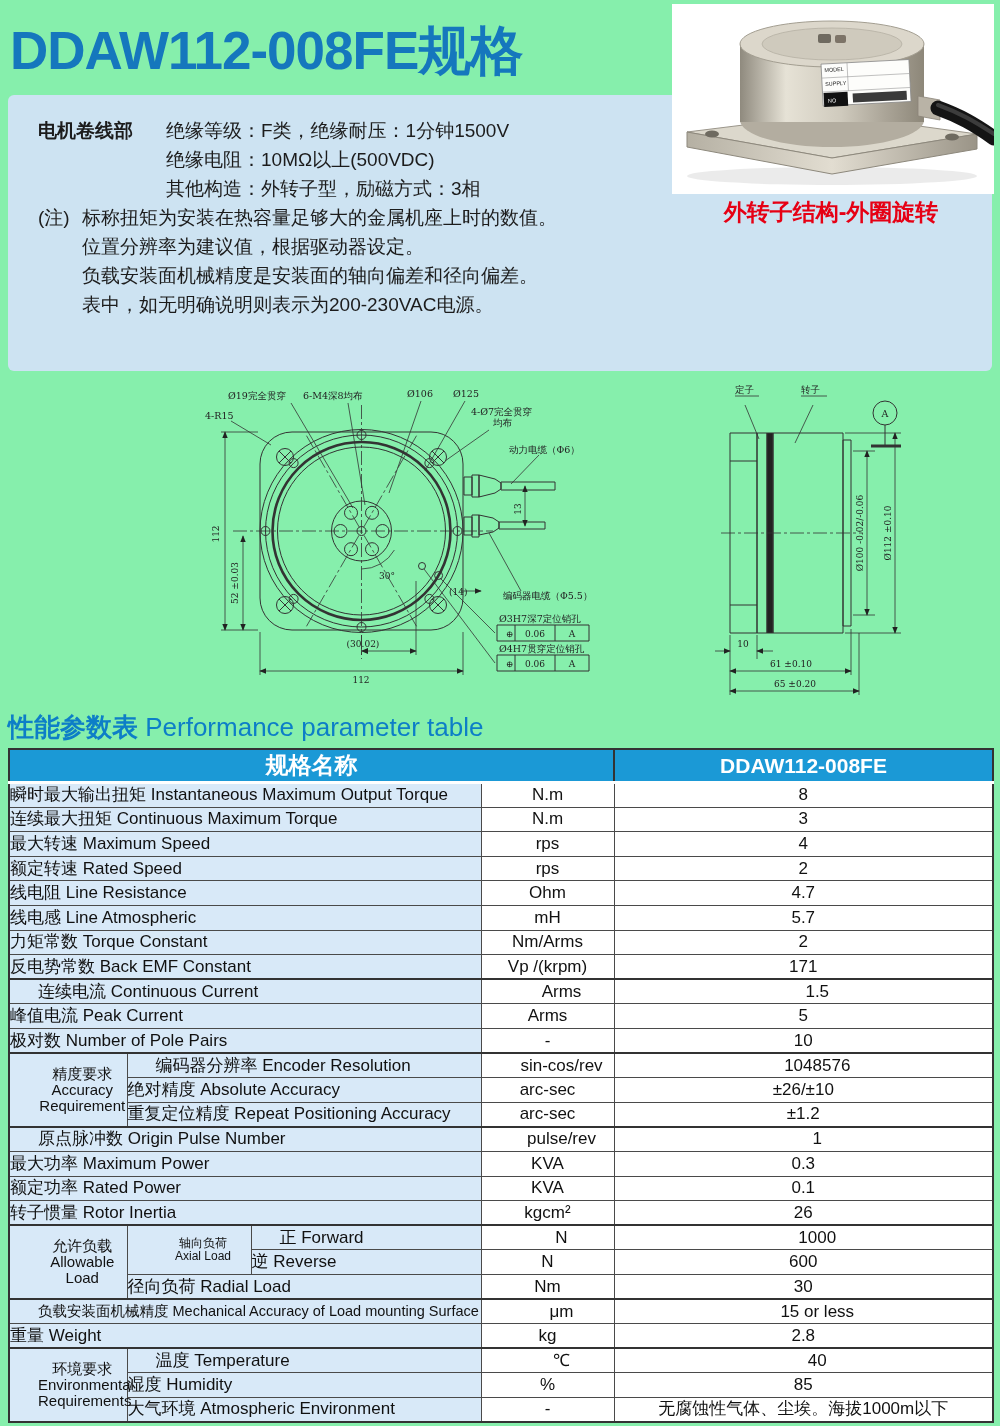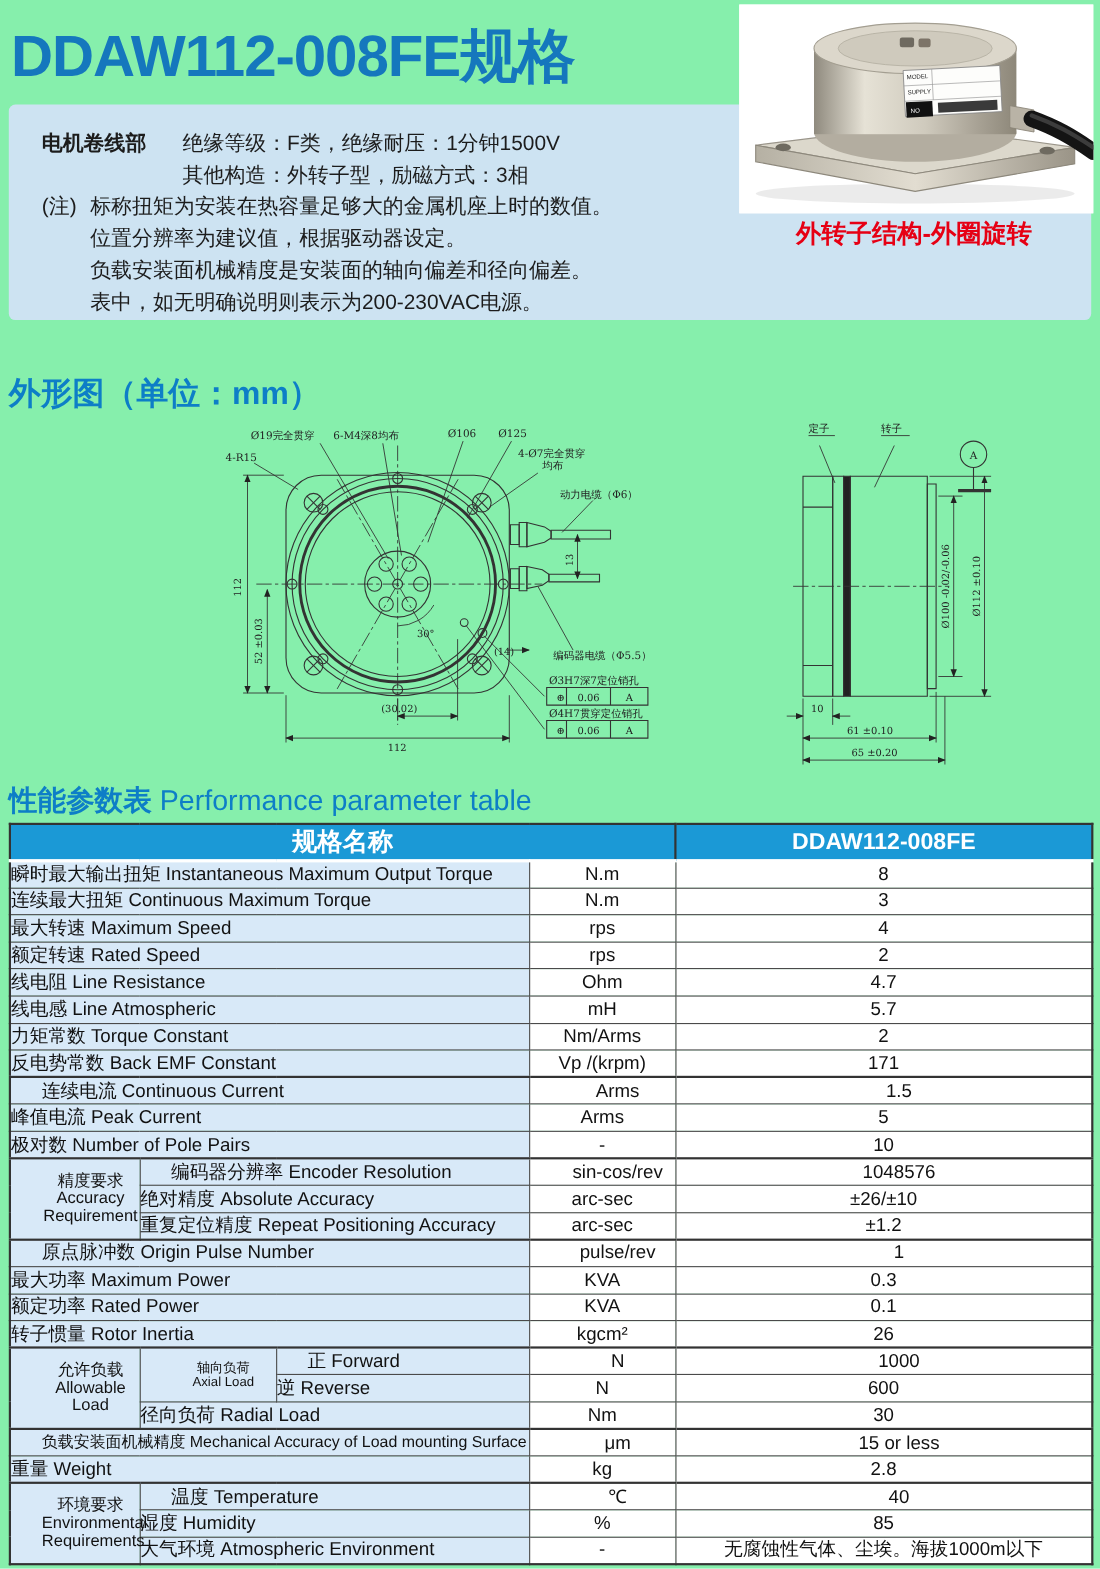--- a/index.html
+++ b/index.html
@@ -7,21 +7,21 @@
   .page { position:relative; width:1000px; height:1426px; background:#86efac; overflow:hidden;text-decoration:underline; }
 
   
   .title { position:absolute; left:10px; top:16px; font-size:53px; font-weight:bold;
            color:#1577bd; letter-spacing:-1px; }
   .outline-heading { position:absolute; left:8px; top:338px; font-size:29px; font-weight:bold; color:#0d7ec7; }
   .perf-heading { position:absolute; left:8px; top:710px; font-size:26px; color:#0d7ec7; }
   .perf-heading .cjk { font-weight:bold; }
 
   
-  .info-box { position:absolute; left:8px; top:95px; width:984px; height:196px;
+  .info-box { position:absolute; left:8px; top:95px; width:984px; height:276px;
               background:#cde3f2; border-radius:6px; }
   .info-text { position:absolute; left:30px; top:21px; font-size:19px; line-height:29px; color:#1c1c1c; }
   .info-line { white-space:nowrap; }
   .lbl1 { display:inline-block; width:128px; font-weight:bold; }
   .ind1 { margin-left:128px; }
   .lbl2 { display:inline-block; width:44px; }
   .ind2 { margin-left:44px; }
 
   
   .photo { position:absolute; left:672px; top:4px; width:322px; height:190px; background:#fff; }
@@ -53,20 +53,21 @@
 </head>
 <body>
 
 <div class="page">
 
   <h1 class="title">DDAW112-008FE规格</h1>
 
   <div class="info-box">
     <div class="info-text">
       <div class="info-line"><span class="lbl1">电机卷线部</span><span>绝缘等级：F类，绝缘耐压：1分钟1500V</span></div>
+      <div class="info-line ind1">绝缘电阻：10MΩ以上(500VDC)</div>
       <div class="info-line ind1">其他构造：外转子型，励磁方式：3相</div>
       <div class="info-line"><span class="lbl2">(注)</span><span>标称扭矩为安装在热容量足够大的金属机座上时的数值。</span></div>
       <div class="info-line ind2">位置分辨率为建议值，根据驱动器设定。</div>
       <div class="info-line ind2">负载安装面机械精度是安装面的轴向偏差和径向偏差。</div>
       <div class="info-line ind2">表中，如无明确说明则表示为200-230VAC电源。</div>
     </div>
   </div>
 
   <div class="photo">
     <svg width="322" height="190" viewBox="0 0 322 190">
@@ -112,21 +113,20 @@
       </g>
 
       <polygon points="246,92 268,96 268,116 246,112" fill="#b9b3a6" stroke="#8a8478" stroke-width="0.8"></polygon>
       <path d="M 266,104 C 288,112 302,120 322,134" stroke="#141414" stroke-width="15" fill="none" stroke-linecap="round"></path>
       <path d="M 266,101 C 288,109 302,117 322,130" stroke="#3c3c3c" stroke-width="4" fill="none" stroke-linecap="round"></path>
     </svg>
   </div>
 
   <div class="red-caption">外转子结构-外圈旋转</div>
 
-  <div class="outline-heading">外形图（单位：mm）</div>
 
   <svg class="drw" style="left:203px; top:383px;" width="515" height="322" viewBox="0 0 515 322">
     <defs>
       <marker id="ar" viewBox="0 0 10 10" refX="9" refY="5" markerWidth="9" markerHeight="9" orient="auto-start-reverse">
         <path d="M0,1 L10,5 L0,9 z" fill="#222"></path>
       </marker>
     </defs>
     <g stroke="#333" fill="none" stroke-width="1">
 
       <rect x="57" y="49" width="203" height="198" rx="32"></rect>

